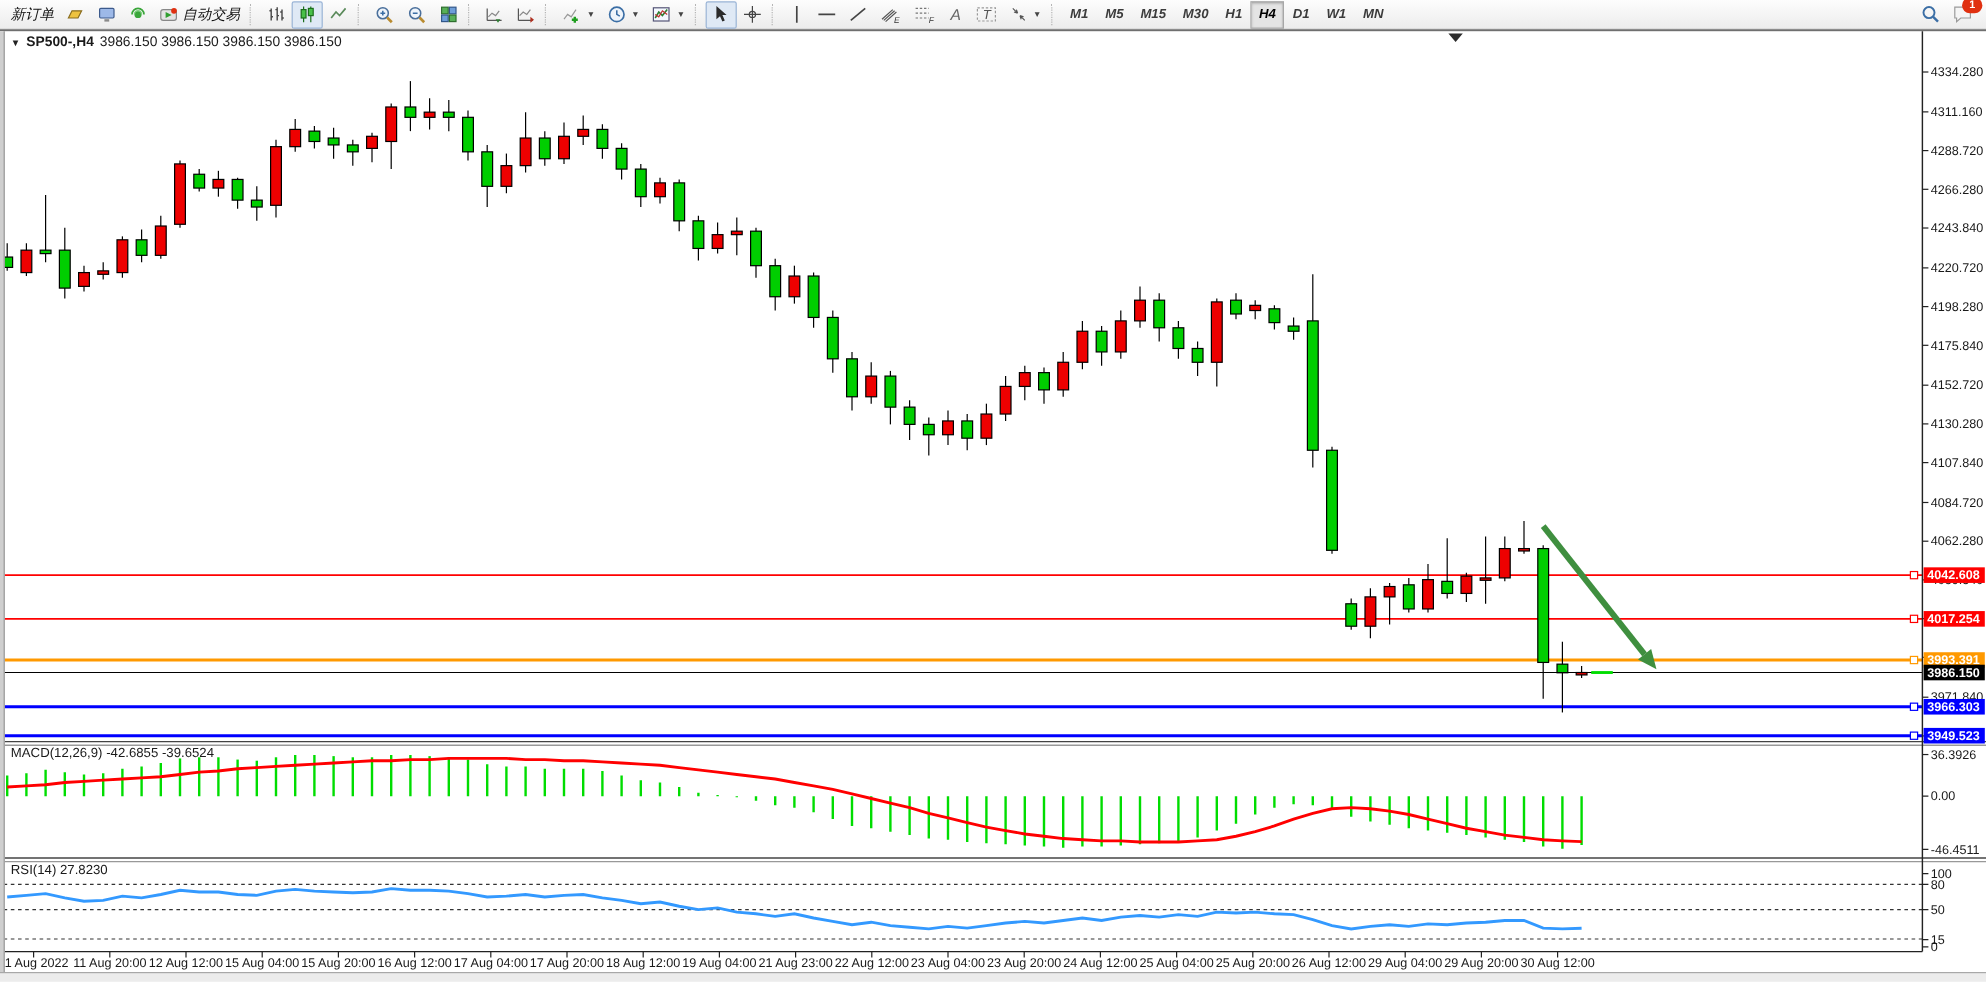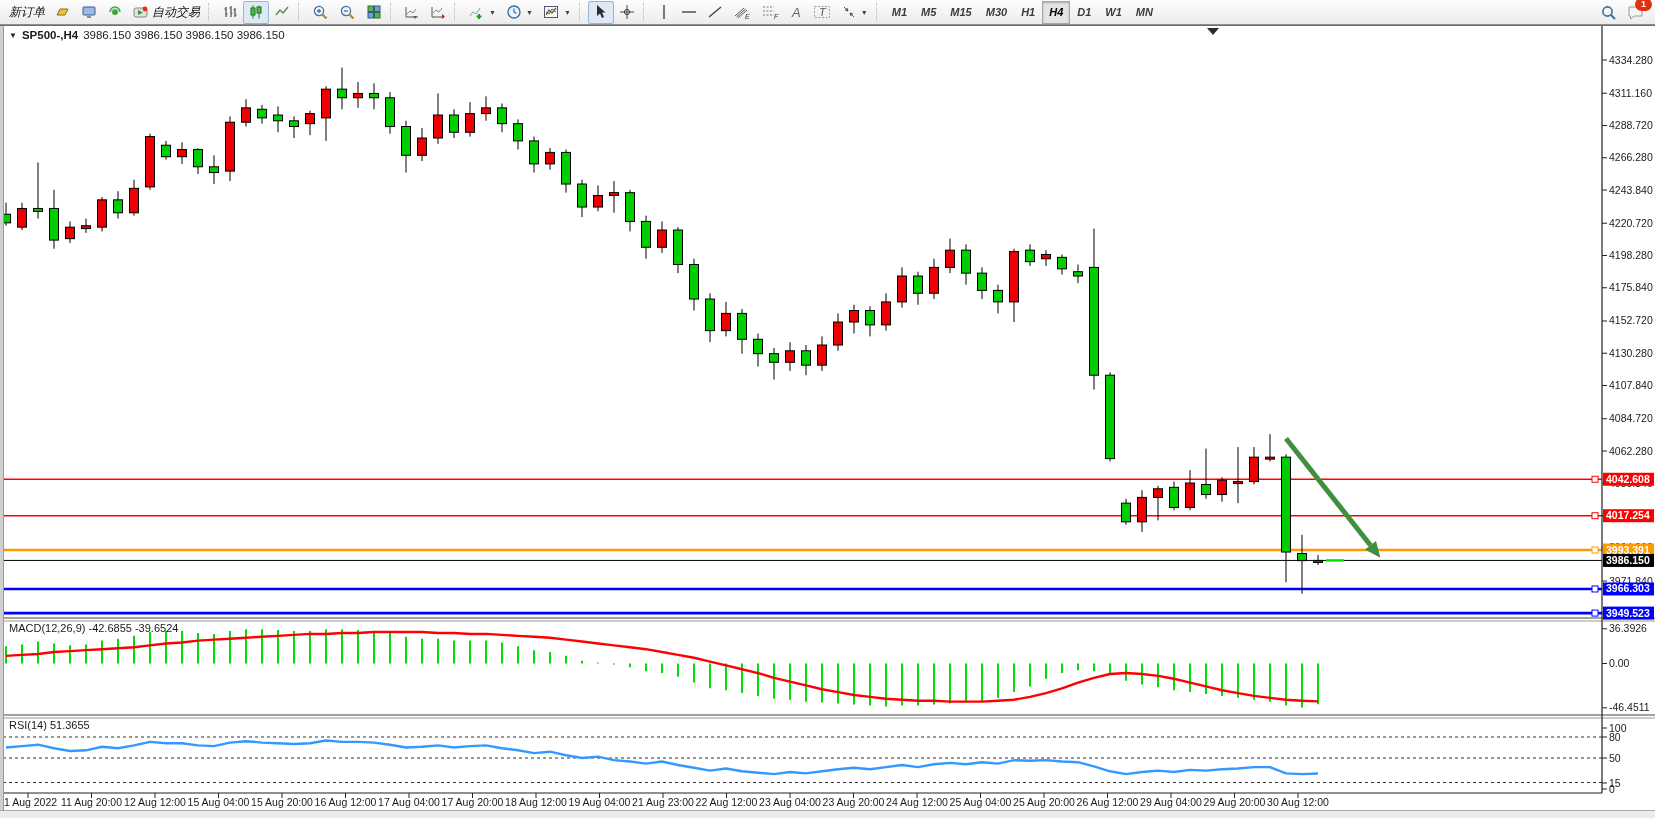--- a/index.html
+++ b/index.html
@@ -228,21 +228,21 @@
   <div class="chart-window"></div>
   <div class="left-edge"></div>
 
   <div class="chart-title">
     <span class="dd">▼</span>
     <span>SP500-,H4</span>
     <span style="font-weight:400">3986.150 3986.150 3986.150 3986.150</span>
   </div>
 
   <div class="ind-label" id="macd-label">MACD(12,26,9) -42.6855 -39.6524</div>
-  <div class="ind-label" id="rsi-label">RSI(14) 51.3655</div>
+  <div class="ind-label" id="rsi-label">RSI(14) 27.8230</div>
 
   <svg id="chart-svg" style="position:absolute;top:0;left:0;z-index:2" width="1655" height="818">
       <g>
         <line x1="3" y1="479.2784999999994" x2="1602" y2="479.2784999999994" stroke="#ff0000" stroke-width="1.6"></line>
         <line x1="3" y1="515.7248749999998" x2="1602" y2="515.7248749999998" stroke="#ff0000" stroke-width="1.6"></line>
         <line x1="3" y1="550.0279374999996" x2="1602" y2="550.0279374999996" stroke="#ff9900" stroke-width="2.6"></line>
         <line x1="3" y1="588.9669374999999" x2="1602" y2="588.9669374999999" stroke="#0000ff" stroke-width="2.6"></line>
         <line x1="3" y1="613.0881874999994" x2="1602" y2="613.0881874999994" stroke="#0000ff" stroke-width="2.6"></line>
         <rect x="1592" y="476.2784999999994" width="6" height="6" fill="#ffffff" stroke="#ff0000"></rect>
         <rect x="1592" y="512.7248749999998" width="6" height="6" fill="#ffffff" stroke="#ff0000"></rect>

